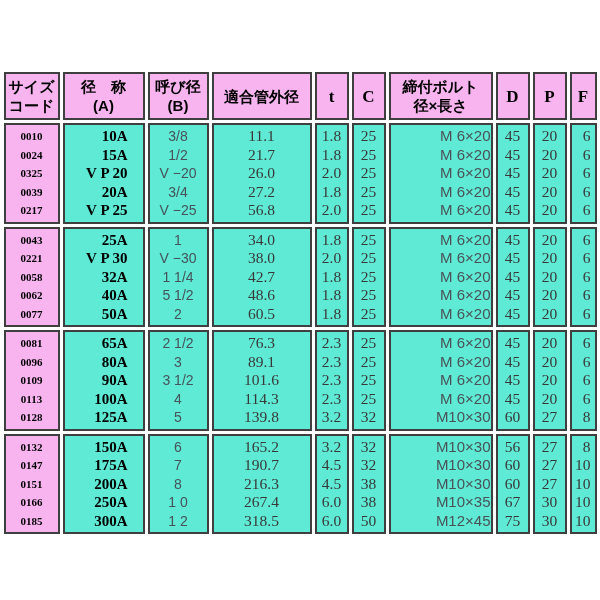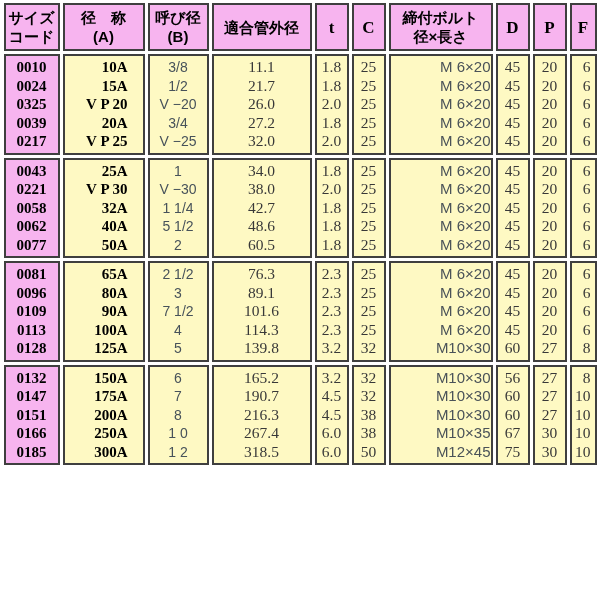--- a/index.html
+++ b/index.html
@@ -7,20 +7,21 @@
     padding: 0;
     background: #ffffff;
     width: 600px;
     height: 600px;
     overflow: hidden;
     font-family: "Liberation Sans", "DejaVu Sans", sans-serif;
   }
   .page {
     width: 600px;
     height: 600px;
+    padding-top: 69px;
     box-sizing: border-box;
   }
   table.spec {
     border-collapse: separate;
     border-spacing: 3px;
     table-layout: fixed;
     margin: 0 auto;
   }
   th, td {
     border: 2px solid #3f3f3f;
@@ -38,37 +39,37 @@
     height: 48px;
     text-align: center;
     white-space: pre-line;
     font-family: "Liberation Sans", "DejaVu Sans", sans-serif;
   }
   th.serif-head {
     font-family: "Liberation Serif", "DejaVu Serif", serif;
     font-size: 17px;
   }
   td {
-    background: #fef9c3;
+    background: #5eead4;
     padding: 2px 0;
   }
   td .line {
     display: block;
     line-height: 18.5px;
     white-space: nowrap;
   }
   
   td.col-codes {
     background: #f7b4ef;
   }
   td.col-codes .line {
     font-family: "Liberation Serif", "DejaVu Serif", serif;
     font-weight: bold;
     color: #000000;
-    font-size: 15px;
+    font-size: 11px;
     text-align: center;
   }
   td.col-names .line {
     font-family: "Liberation Serif", "DejaVu Serif", serif;
     font-weight: bold;
     color: #000000;
     font-size: 15px;
     text-align: right;
     padding-right: 15px;
   }
@@ -156,21 +157,21 @@
             <div class="line">1/2</div>
             <div class="line">V −20</div>
             <div class="line">3/4</div>
             <div class="line">V −25</div>
           </td>
         <td class="col-outers">
             <div class="line">11.1</div>
             <div class="line">21.7</div>
             <div class="line">26.0</div>
             <div class="line">27.2</div>
-            <div class="line">32.0</div>
+            <div class="line">56.8</div>
           </td>
         <td class="col-t">
             <div class="line">1.8</div>
             <div class="line">1.8</div>
             <div class="line">2.0</div>
             <div class="line">1.8</div>
             <div class="line">2.0</div>
           </td>
         <td class="col-c">
             <div class="line">25</div>
@@ -291,21 +292,21 @@
         <td class="col-names">
             <div class="line">65A</div>
             <div class="line">80A</div>
             <div class="line">90A</div>
             <div class="line">100A</div>
             <div class="line">125A</div>
           </td>
         <td class="col-nominals">
             <div class="line">2 1/2</div>
             <div class="line">3</div>
-            <div class="line">7 1/2</div>
+            <div class="line">3 1/2</div>
             <div class="line">4</div>
             <div class="line">5</div>
           </td>
         <td class="col-outers">
             <div class="line">76.3</div>
             <div class="line">89.1</div>
             <div class="line">101.6</div>
             <div class="line">114.3</div>
             <div class="line">139.8</div>
           </td>

